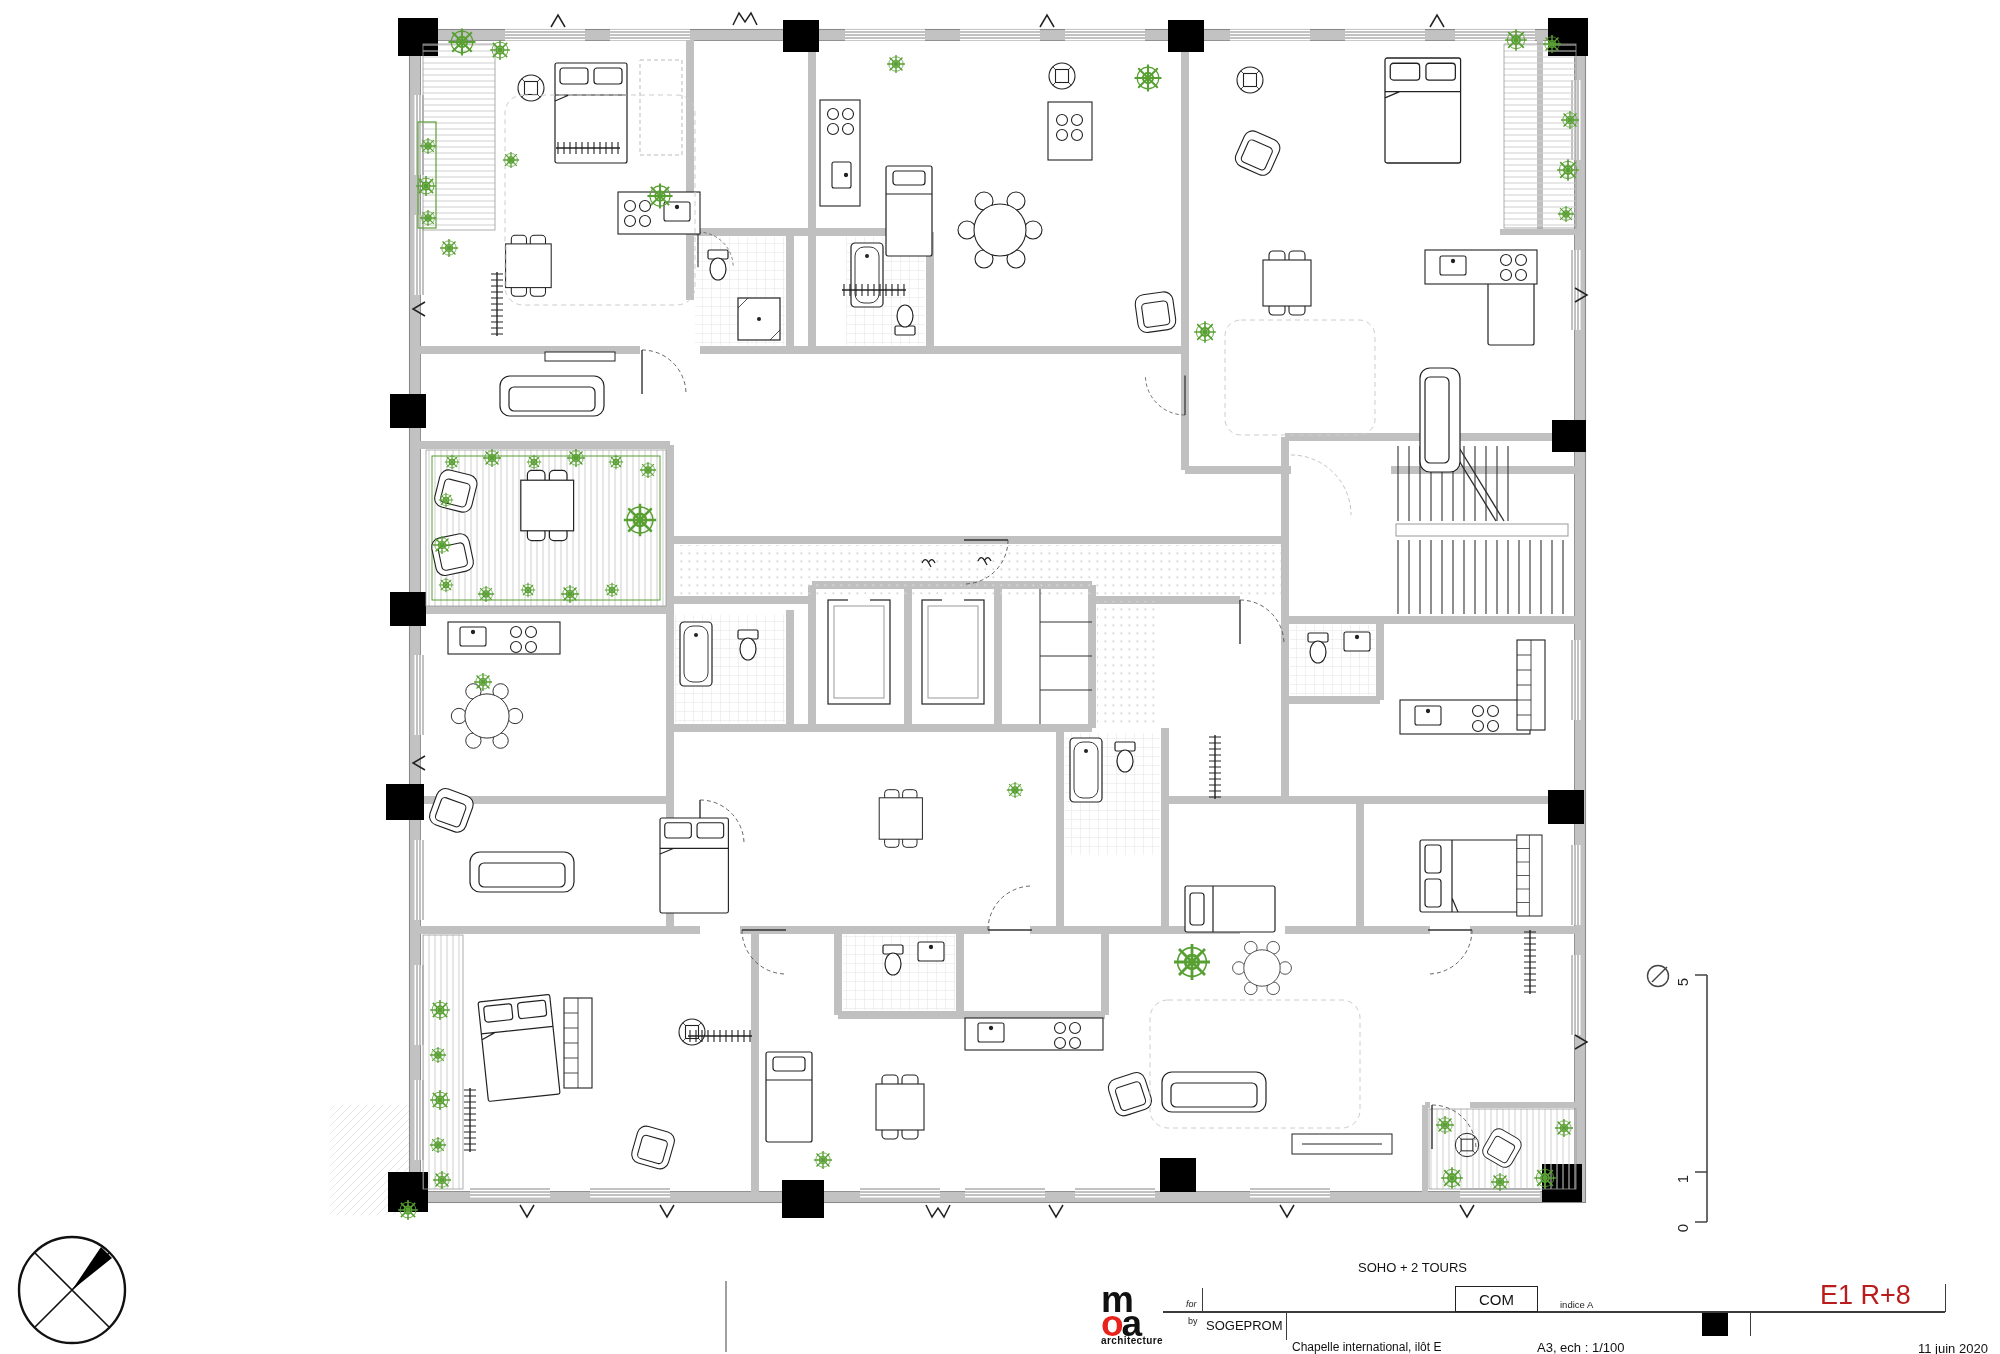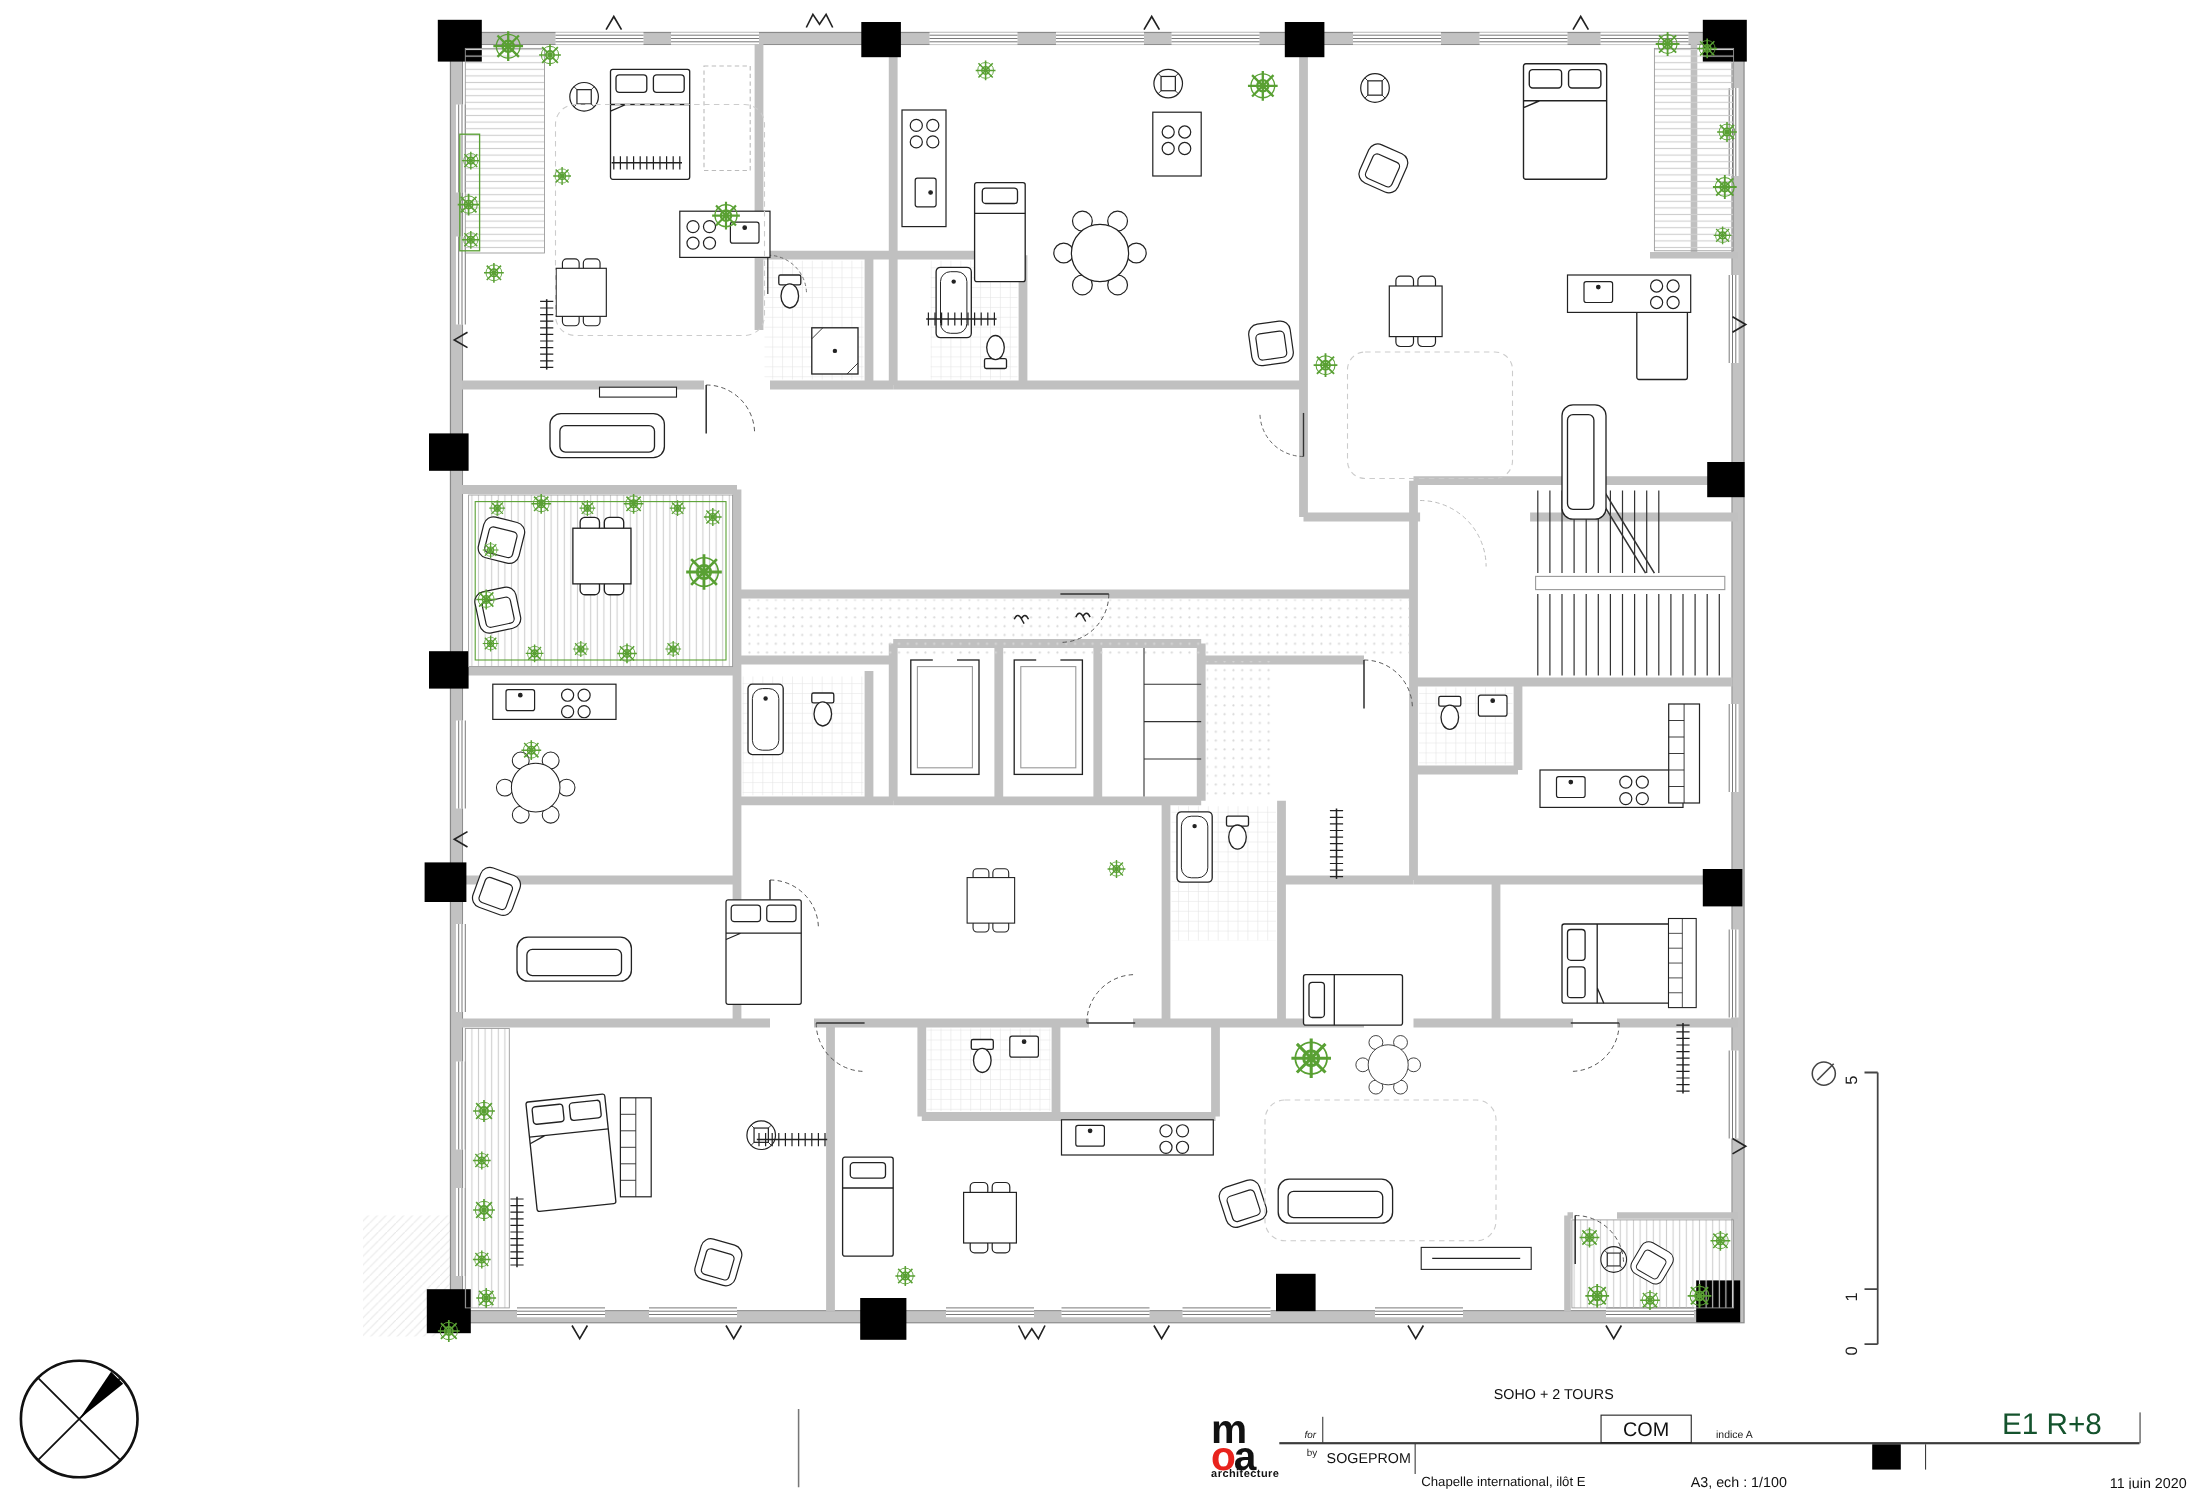--- a/index.html
+++ b/index.html
@@ -9,23 +9,23 @@
   .tb{position:absolute;white-space:nowrap;}
   .tb-line{position:absolute;background:#3c3c3c;}
   #logo{position:absolute;left:1101px;top:1281px;width:70px;line-height:1;}
   #logo .lg-m{font-weight:bold;font-size:37px;letter-spacing:-2px;color:#111;display:block;height:26px;}
   #logo .lg-oa{font-weight:bold;font-size:37px;letter-spacing:-2px;display:block;height:30px;margin-top:-2px;}
   #logo .lg-o{color:#e8231d;}
   #logo .lg-a{color:#111;}
   #logo .lg-sub{display:block;font-size:10px;font-weight:bold;letter-spacing:0.4px;color:#111;margin-top:1px;}
   .small-lbl{font-size:9px;color:#222;}
   .med-lbl{font-size:13px;color:#111;margin-top:24px;}
-  .big-lbl{font-size:27px;color:#14532d;}
+  .big-lbl{font-size:27px;color:#b91c1c;}
   .com-box{position:absolute;left:1455px;top:1286px;width:83px;height:26px;border:1.6px solid #222;box-sizing:border-box;
-           display:flex;align-items:center;justify-content:center;font-size:18px;color:#111;}
+           display:flex;align-items:center;justify-content:center;font-size:15px;color:#111;}
   .blk-sq{position:absolute;left:1702px;top:1313px;width:26px;height:23px;background:#000;}
 </style>
 </head>
 <body>
 
 <svg id="plan-svg" width="2000" height="1354" viewBox="0 0 2000 1354">
   <defs>
     <pattern id="dots" width="8" height="8" patternUnits="userSpaceOnUse">
       <circle cx="1.3" cy="1.3" r="1" fill="#d7d7d7"></circle>
     </pattern>

